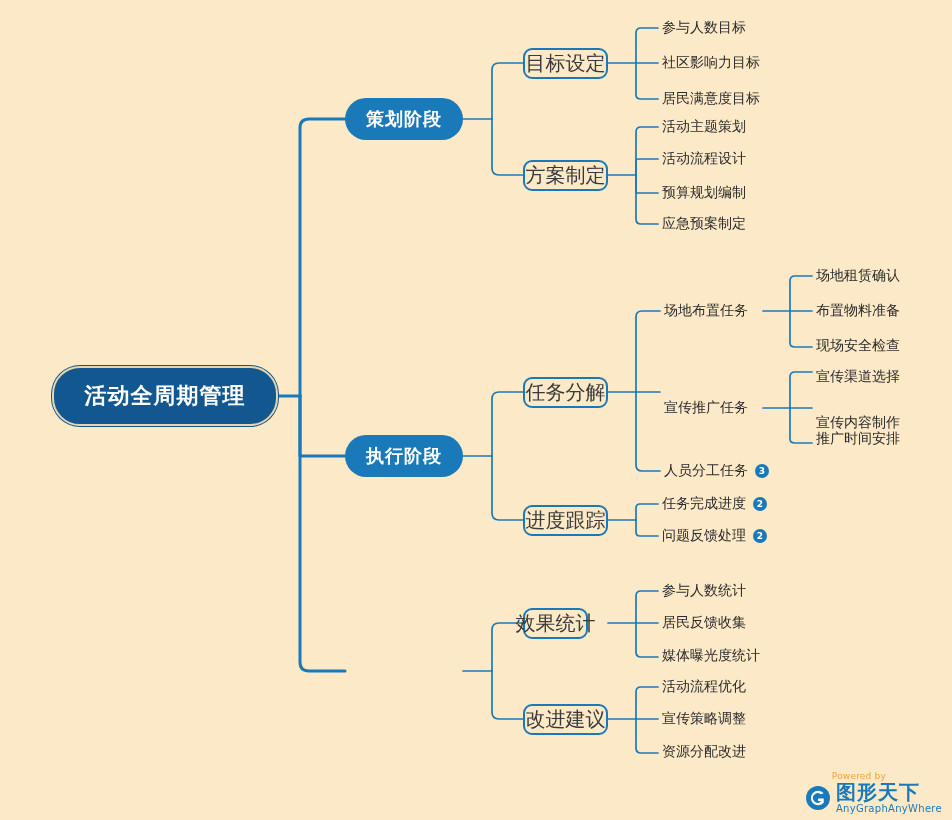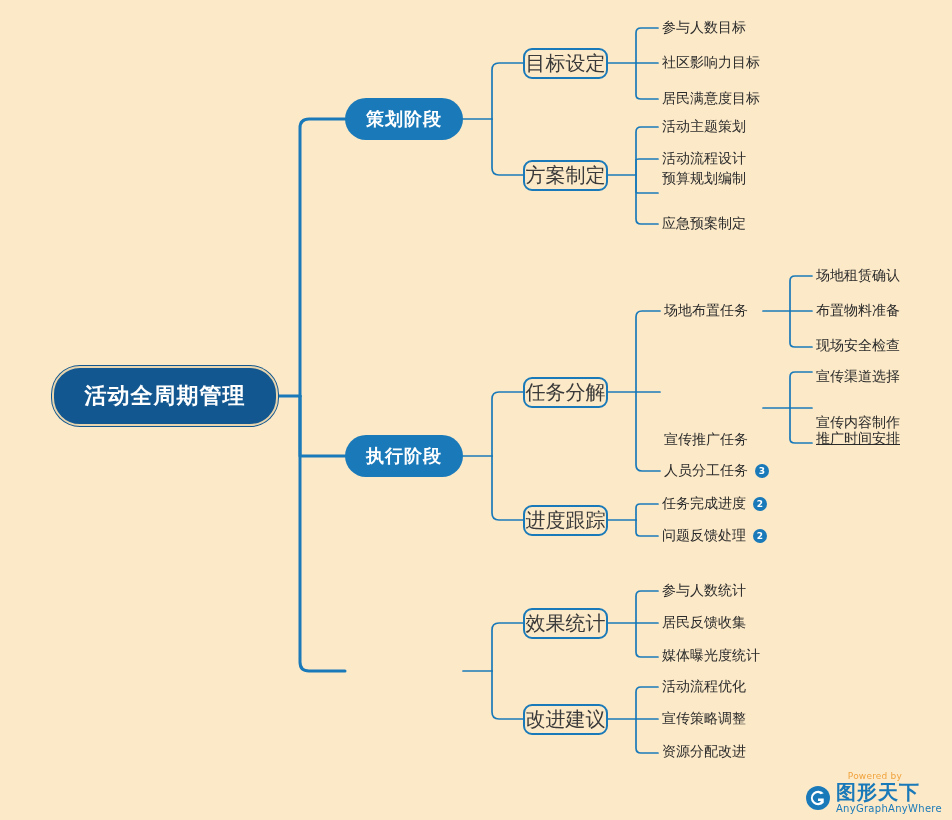--- a/index.html
+++ b/index.html
@@ -90,21 +90,21 @@
     position: absolute;
     right: 10px;
     bottom: 6px;
     text-align: right;
     user-select: none;
   }
   .watermark .pb {
     color: #f0a33c;
     font-size: 9px;
     letter-spacing: .2px;
-    margin-right: 40px;
+    margin-right: 56px;
     display: block;
     margin-bottom: 1px;
   }
   .wm-row {
     display: flex;
     align-items: center;
     gap: 5px;
   }
   .wm-text {
     display: flex;
@@ -227,38 +227,38 @@
   <div class="node node-leaf" style="left:662px; top:89px; height:20px;">
     <span>居民满意度目标</span>
   </div>
 
   <div class="node node-leaf" style="left:662px; top:117px; height:20px;">
     <span>活动主题策划</span>
   </div>
   <div class="node node-leaf" style="left:662px; top:149px; height:20px;">
     <span>活动流程设计</span>
   </div>
-  <div class="node node-leaf" style="left:662px; top:169px; height:20px;text-align:center;">
+  <div class="node node-leaf" style="left:662px; top:183px; height:20px;text-align:center;">
     <span>预算规划编制</span>
   </div>
   <div class="node node-leaf" style="left:662px; top:214px; height:20px;">
     <span>应急预案制定</span>
   </div>
 
   <div class="node node-l3" style="left:523px; top:377px; width:85px; height:31px;">
     <span>任务分解</span>
   </div>
   <div class="node node-l3" style="left:523px; top:505px; width:85px; height:31px;">
     <span>进度跟踪</span>
   </div>
 
   <div class="node node-leaf" style="left:664px; top:301px; height:20px;">
     <span>场地布置任务</span>
   </div>
-  <div class="node node-leaf" style="left:664px; top:398px; height:20px;margin-top:32px;">
+  <div class="node node-leaf" style="left:664px; top:398px; height:20px;">
     <span>宣传推广任务</span>
   </div>
   <div class="node node-leaf" style="left:664px; top:461px; height:20px;">
     <span>人员分工任务</span>
     <span class="badge">3</span>
   </div>
 
   <div class="node node-leaf" style="left:816px; top:266px; height:20px;">
     <span>场地租赁确认</span>
   </div>
@@ -268,34 +268,34 @@
   <div class="node node-leaf" style="left:816px; top:336px; height:20px;">
     <span>现场安全检查</span>
   </div>
 
   <div class="node node-leaf" style="left:816px; top:367px; height:20px;">
     <span>宣传渠道选择</span>
   </div>
   <div class="node node-leaf" style="left:816px; top:398px; height:20px;margin-top:15px;">
     <span>宣传内容制作</span>
   </div>
-  <div class="node node-leaf" style="left:816px; top:429px; height:20px;text-decoration:underline;">
+  <div class="node node-leaf" style="left:816px; top:429px; height:20px;">
     <span>推广时间安排</span>
   </div>
 
   <div class="node node-leaf" style="left:662px; top:494px; height:20px;">
     <span>任务完成进度</span>
     <span class="badge">2</span>
   </div>
   <div class="node node-leaf" style="left:662px; top:526px; height:20px;">
     <span>问题反馈处理</span>
     <span class="badge">2</span>
   </div>
 
-  <div class="node node-l3" style="left:523px; top:608px; width:85px; height:31px;">
+  <div class="node node-l3" style="left:523px; top:608px; width:65px; height:31px;">
     <span>效果统计</span>
   </div>
   <div class="node node-l3" style="left:523px; top:704px; width:85px; height:31px;">
     <span>改进建议</span>
   </div>
 
   <div class="node node-leaf" style="left:662px; top:581px; height:20px;">
     <span>参与人数统计</span>
   </div>
   <div class="node node-leaf" style="left:662px; top:613px; height:20px;">

